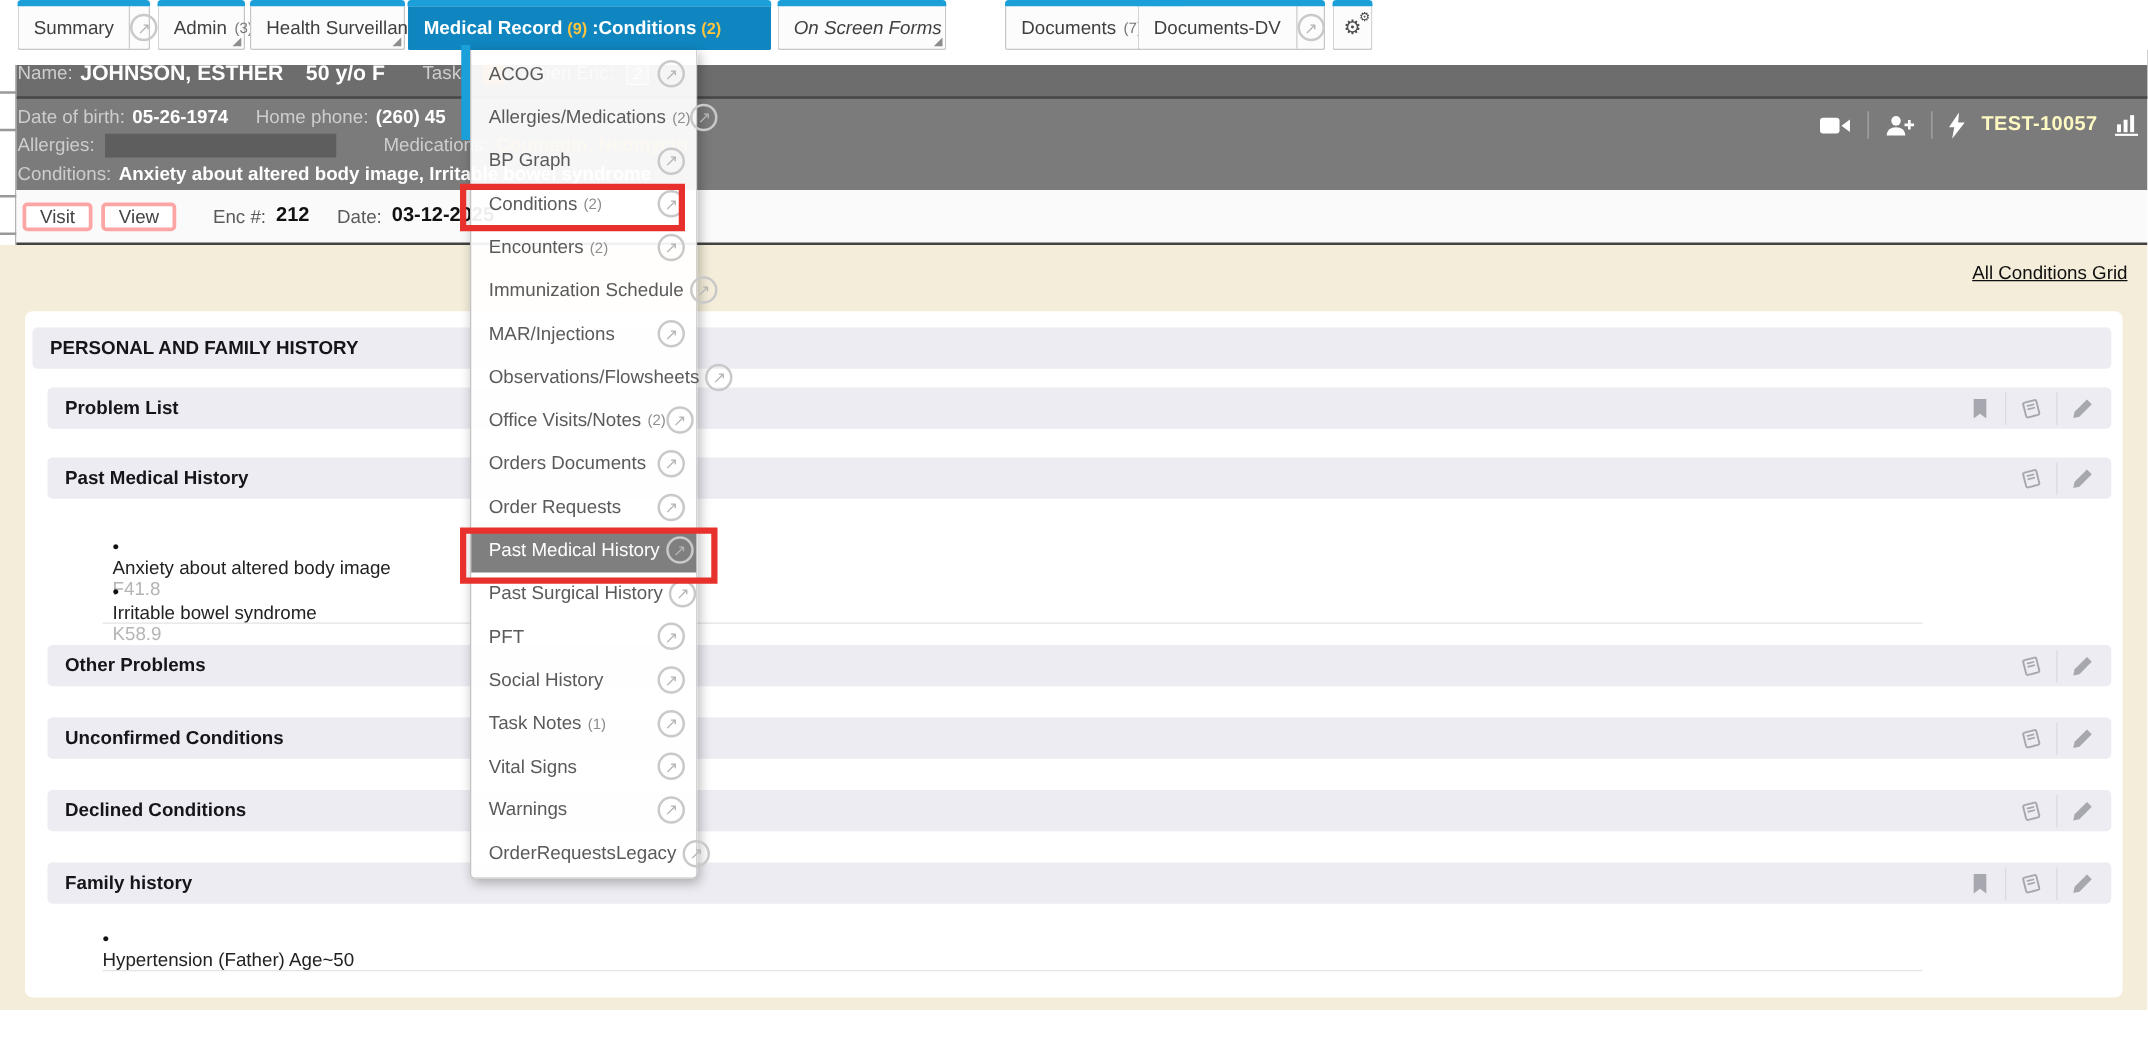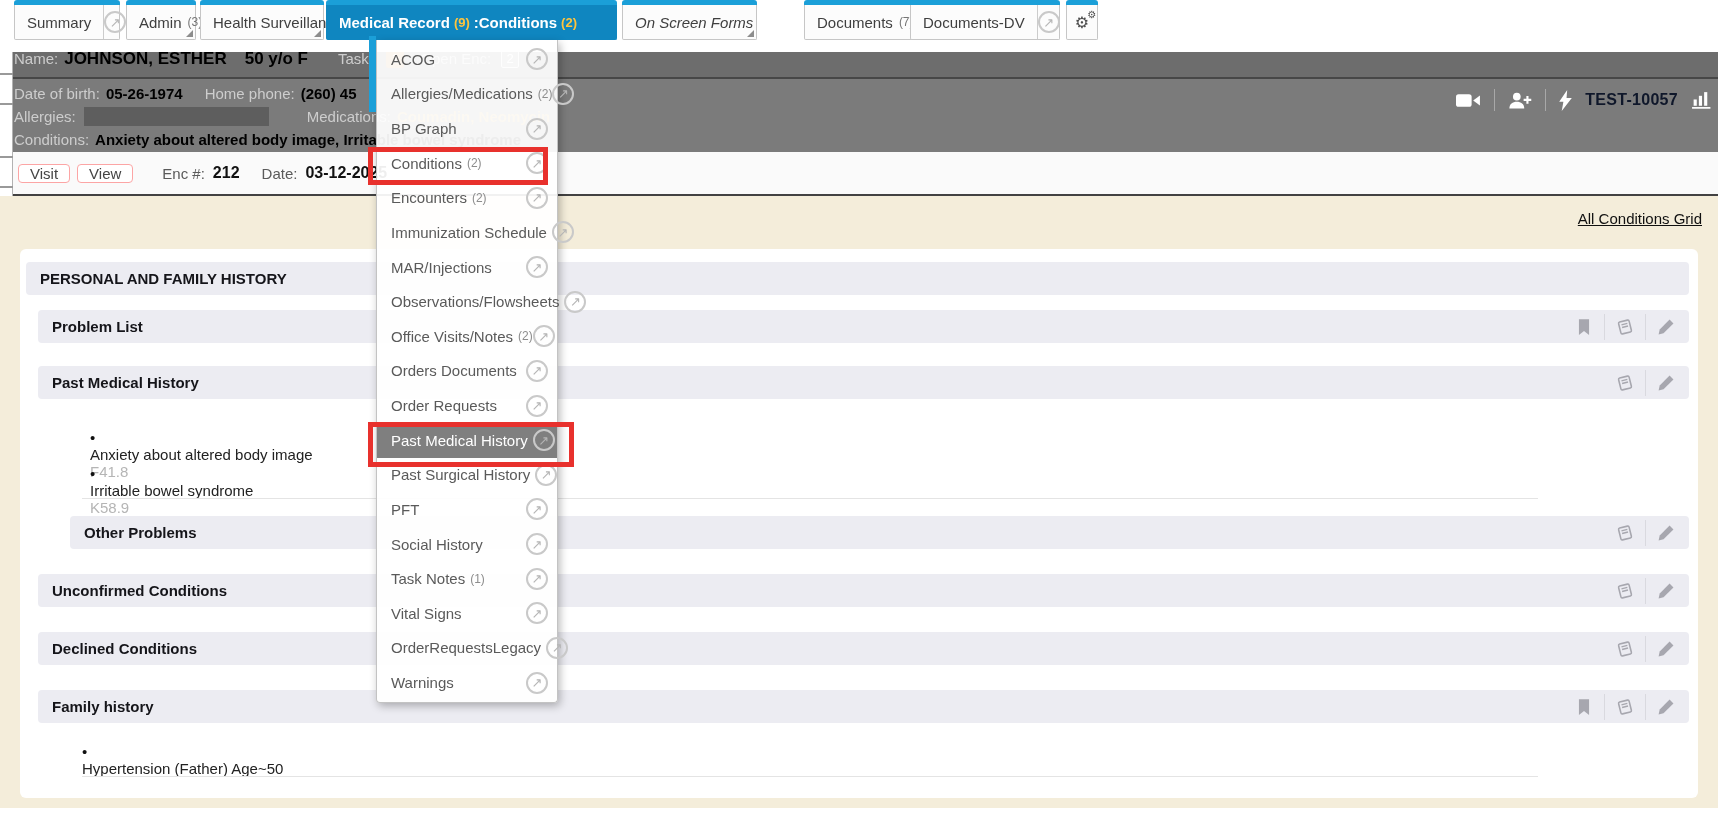--- a/index.html
+++ b/index.html
@@ -29,36 +29,36 @@
   .gear-glyph::before { content:"\2699"; }
   .gear-glyph::after { content:"\2699"; position:absolute; font-size:10px; top:-4px; right:-7px; }
 
   
   .phead { position:absolute; top:40px; left:0; right:0; height:112px; background:#7b7b7b; color:#fff; z-index:10; }
   .row1 { height:39px; background:#6d6d6d; border-bottom:2px solid #474747; display:flex; align-items:center;
           font-size:15px; padding-left:14px; }
   .prow { height:23px; display:flex; align-items:center; padding-left:14px; font-size:15px; white-space:nowrap; }
   .prow.first { margin-top:3px; }
   .lbl { color:#cdcdcd; }
-  .val { color:#000000; font-weight:bold; margin-left:6px; }
+  .val { color:#ffffff; font-weight:bold; margin-left:6px; }
   .val.big { font-size:17px; }
   .val.meds { color:#d4a652; }
   .redact { width:185px; height:19px; background:#5e5e5e; margin-left:8px; }
   .ghost-badge { display:inline-flex; align-items:center; justify-content:center; min-width:18px; height:18px;
                  background:#c77b35; color:#fff; font-size:13px; border-radius:2px; margin-left:10px; }
   .ghost-badge.enc { background:rgba(255,255,255,0.2); border:1px solid #e6e6e6; }
   .picons { position:absolute; top:49px; right:6px; display:flex; align-items:center; gap:13px; }
   .psep { width:1px; height:22px; background:#a8a8a8; }
-  .pid { font-size:16px; font-weight:bold; color:#0f172a; letter-spacing:0.3px; }
+  .pid { font-size:16px; font-weight:bold; color:#fef9c3; letter-spacing:0.3px; }
 
   
   .toolbar { position:absolute; top:152px; left:0; right:0; height:44px; background:#fafafa;
              border-bottom:2px solid #424242; display:flex; align-items:center; padding-left:18px;
              font-size:15px; color:#5a5a5a; z-index:8; }
-  .btn { background:#fff; border:1px solid #fca5a5; border-radius:4px; padding:0 11px; color:#444;
+  .btn { background:#fff; border:3px solid #fca5a5; border-radius:4px; padding:0 11px; color:#444;
          font-size:15px; margin-right:7px; font-family:"Liberation Sans", sans-serif; }
   .tb-lbl { margin-left:22px; }
   .tb-val { font-weight:bold; color:#111; font-size:16px; margin-left:8px; }
 
   
   .content { position:absolute; top:196px; left:0; right:0; height:612px; background:#f4edda; z-index:5; }
   .grid-link { position:absolute; top:14px; right:16px; font-size:15px; color:#101010; text-decoration:underline; }
   .panel { position:absolute; left:20px; top:53px; width:1678px; height:549px; background:#fff; border-radius:6px; }
   .bar { position:absolute; left:18px; right:9px; height:33px; background:#ececf2; border-radius:4px;
          display:flex; align-items:center; padding:0 14px; font-weight:bold; font-size:15px; color:#15151a; }
@@ -147,21 +147,21 @@
       <div class="bullet" style="top:180px;">
         <span>Anxiety about altered body image</span>
         <span class="code">F41.8</span>
       </div>
       <div class="bullet" style="top:216px;">
         <span>Irritable bowel syndrome</span>
         <span class="code">K58.9</span>
       </div>
       <div class="hdivider" style="top:249px;"></div>
 
-      <div class="bar" style="top:267px;margin-left:32px;">
+      <div class="bar" style="top:267px;">
         <span>Other Problems</span>
         <span class="bar-icons">
           <svg class="bicon" viewBox="0 0 16 16">
               <g transform="rotate(-14 8 8)">
                 <rect x="3.2" y="2.6" width="9.6" height="10.8" rx="1.2" fill="none" stroke="#a7a7af" stroke-width="1.4"></rect>
                 <line x1="5.4" y1="5.4" x2="10.8" y2="5.4" stroke="#a7a7af" stroke-width="1.2"></line>
                 <line x1="5.4" y1="7.8" x2="10.8" y2="7.8" stroke="#a7a7af" stroke-width="1.2"></line>
               </g>
             </svg>
           <span class="isep"></span>
@@ -430,26 +430,26 @@
         <span>Task Notes</span>
         <span class="cnt">(1)</span>
         <span class="circle-arrow"></span>
       </div>
     <div class="mi">
         <span>Vital Signs</span>
         <span class="cnt"></span>
         <span class="circle-arrow"></span>
       </div>
     <div class="mi">
+        <span>Warnings</span>
+        <span class="cnt"></span>
+        <span class="circle-arrow"></span>
+      </div>
+    <div class="mi">
         <span>OrderRequestsLegacy</span>
-        <span class="cnt"></span>
-        <span class="circle-arrow"></span>
-      </div>
-    <div class="mi">
-        <span>Warnings</span>
         <span class="cnt"></span>
         <span class="circle-arrow"></span>
       </div>
   </div>
 
   <div class="redbox b1"></div>
   <div class="redbox b2"></div>
 
 </div>
 

